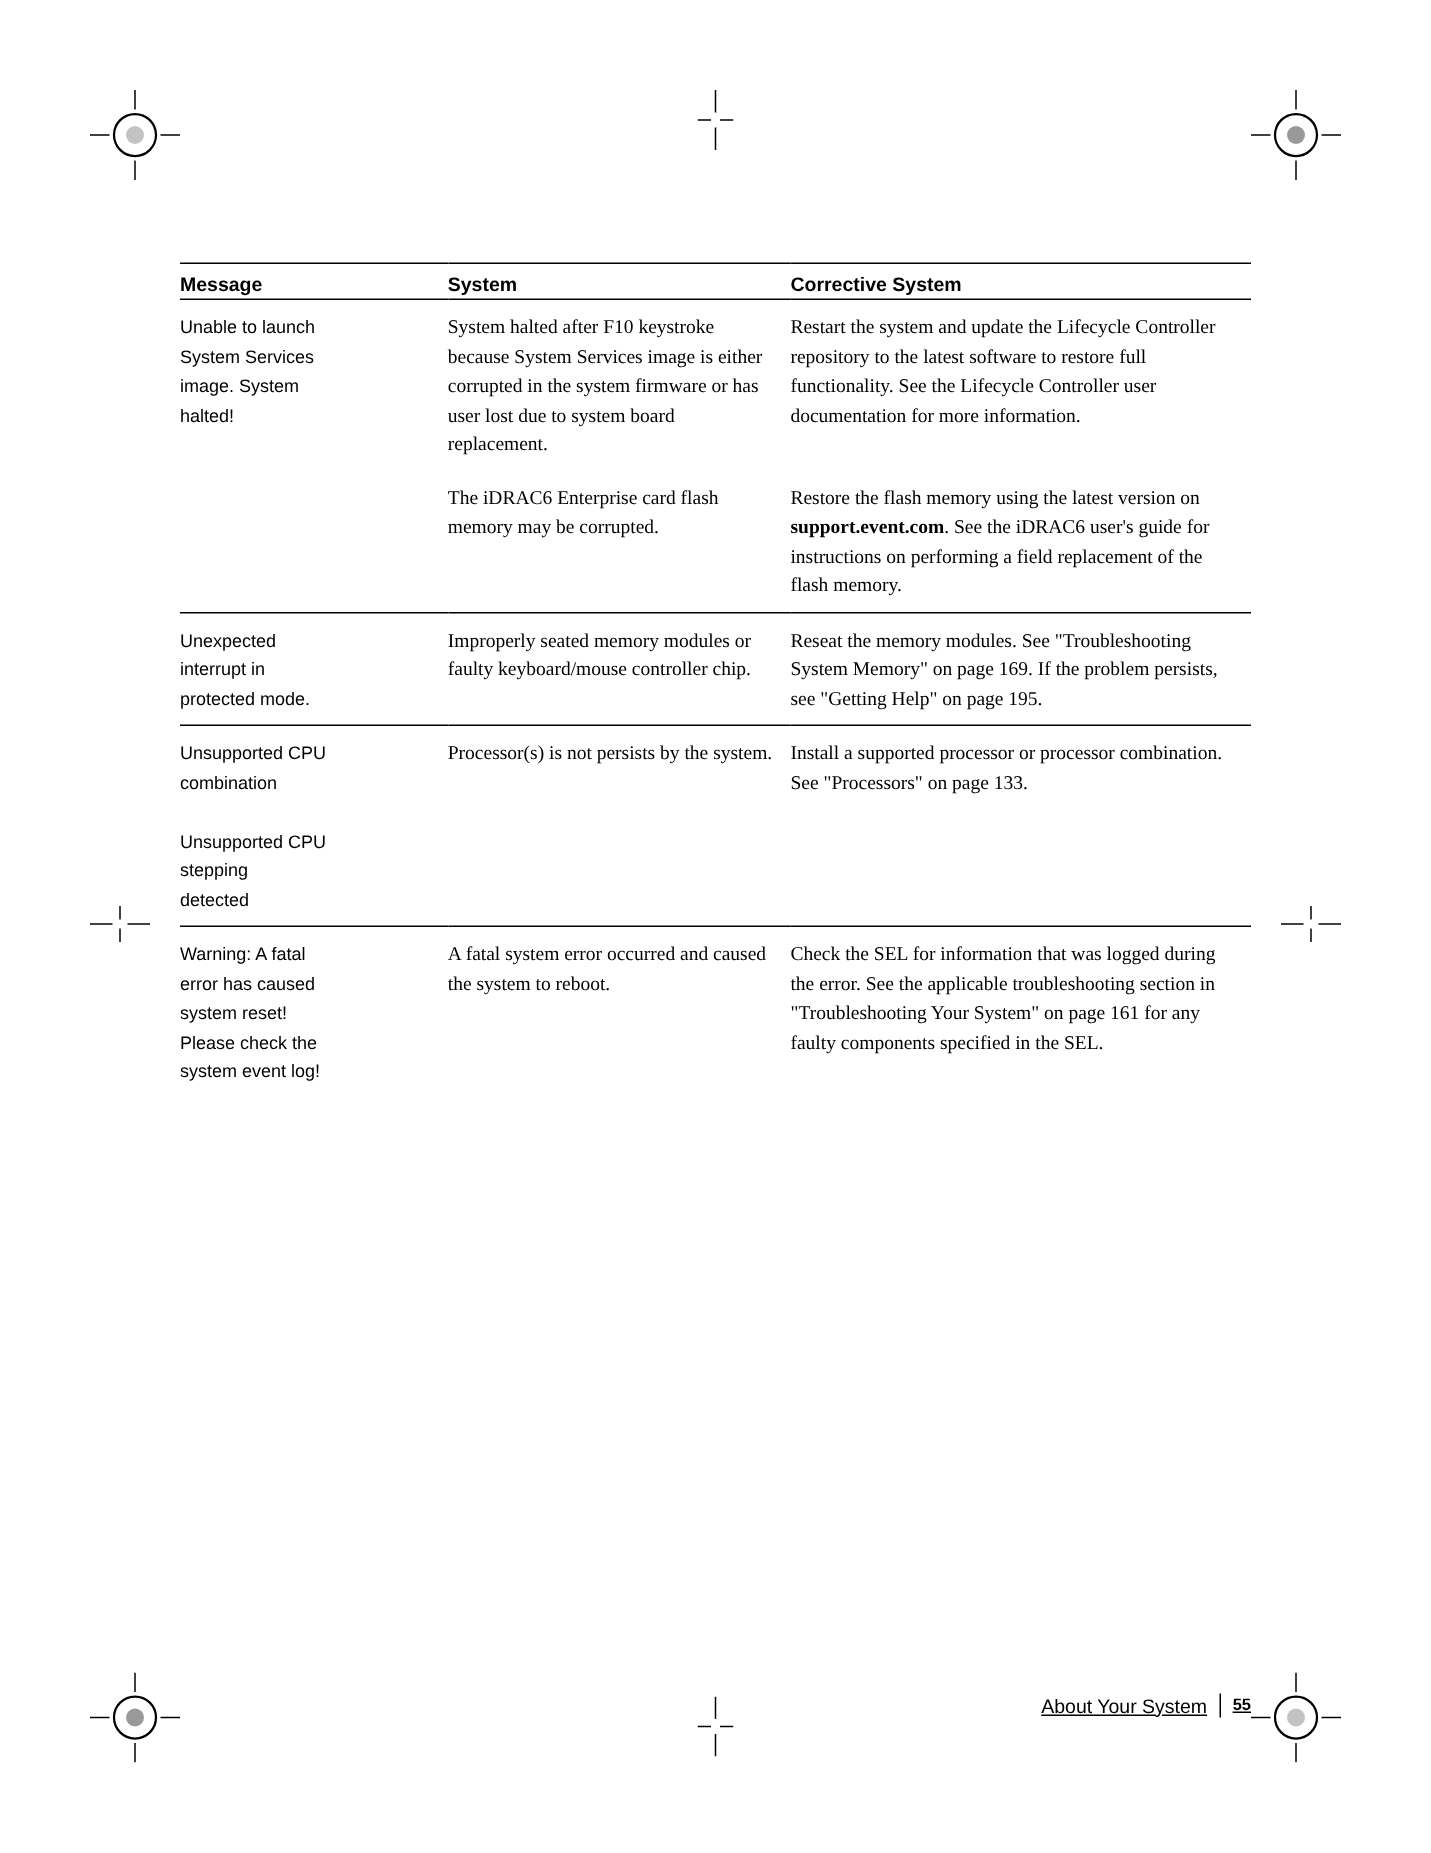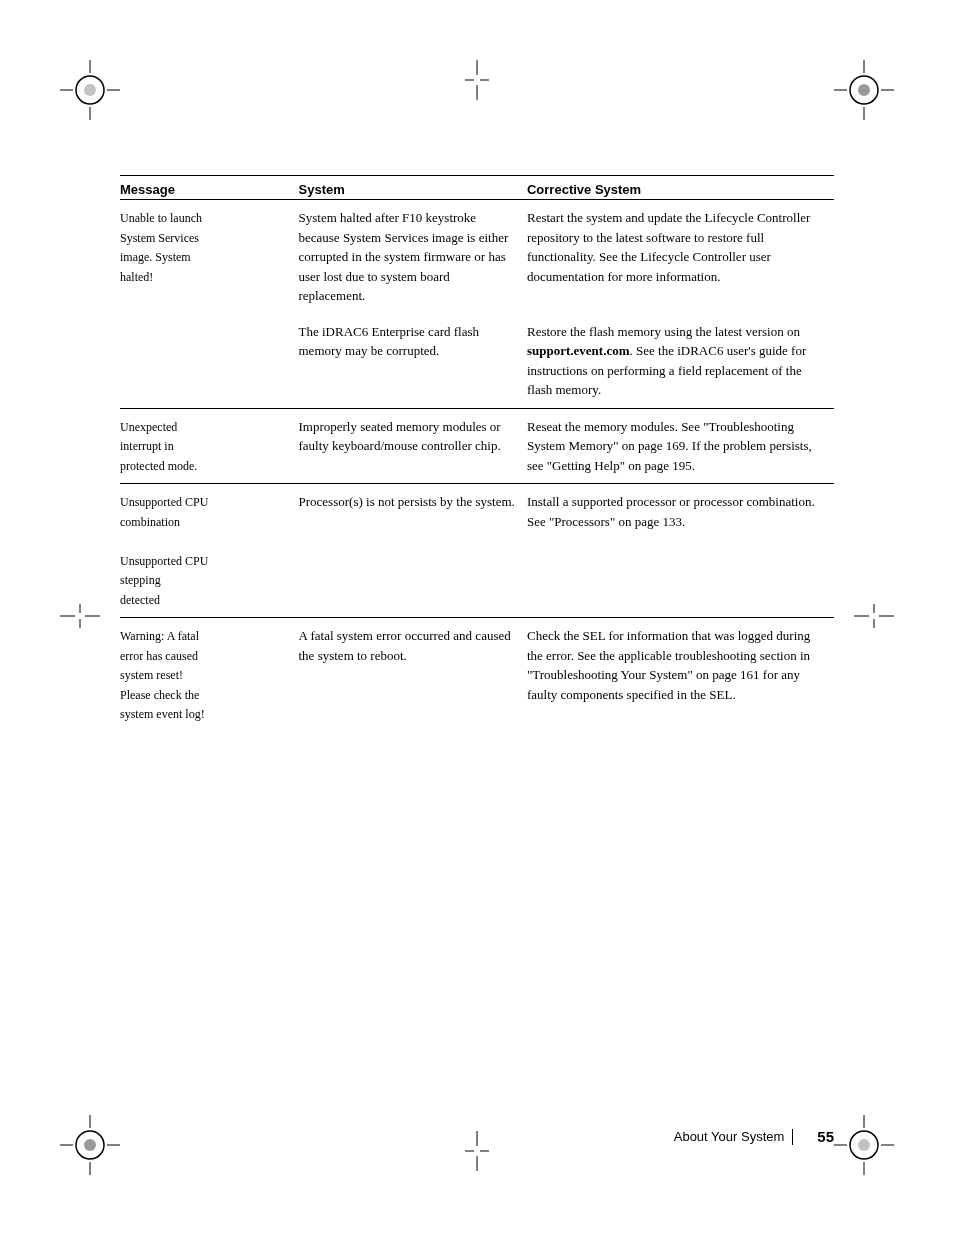--- a/index.html
+++ b/index.html
@@ -67,53 +67,53 @@
       width: 25%;
     }
     .col-causes {
       width: 32%;
     }
     .col-corrective {
       width: 43%;
     }
 
     .monospace {
-      font-family: Liberation Serif, serif;
+      font-family: Liberation Sans, sans-serif;
       font-size: 12px;
     }
 
     .row-divider td {
       border-top: 1px solid #000;
     }
 
     
     .footer {
       position: absolute;
       bottom: 90px;
       left: 120px;
       right: 120px;
       display: flex;
       justify-content: flex-end;
       align-items: center;
       gap: 8px;
       font-family: Arial, Helvetica, sans-serif;
       font-size: 13px;
+      text-decoration: underline;
     }
 
     .footer-divider {
       width: 1px;
       height: 16px;
       background: #000;
       display: inline-block;
     }
 
     .footer-page {
       font-weight: bold;
-      font-size: 15px;
-      margin-left: 16px;
+      font-size: 11px;
     }
 
     
     .deco-circle {
       fill: none;
       stroke: #000;
       stroke-width: 1.5;
     }
     .deco-crosshair line {
       stroke: #000;

